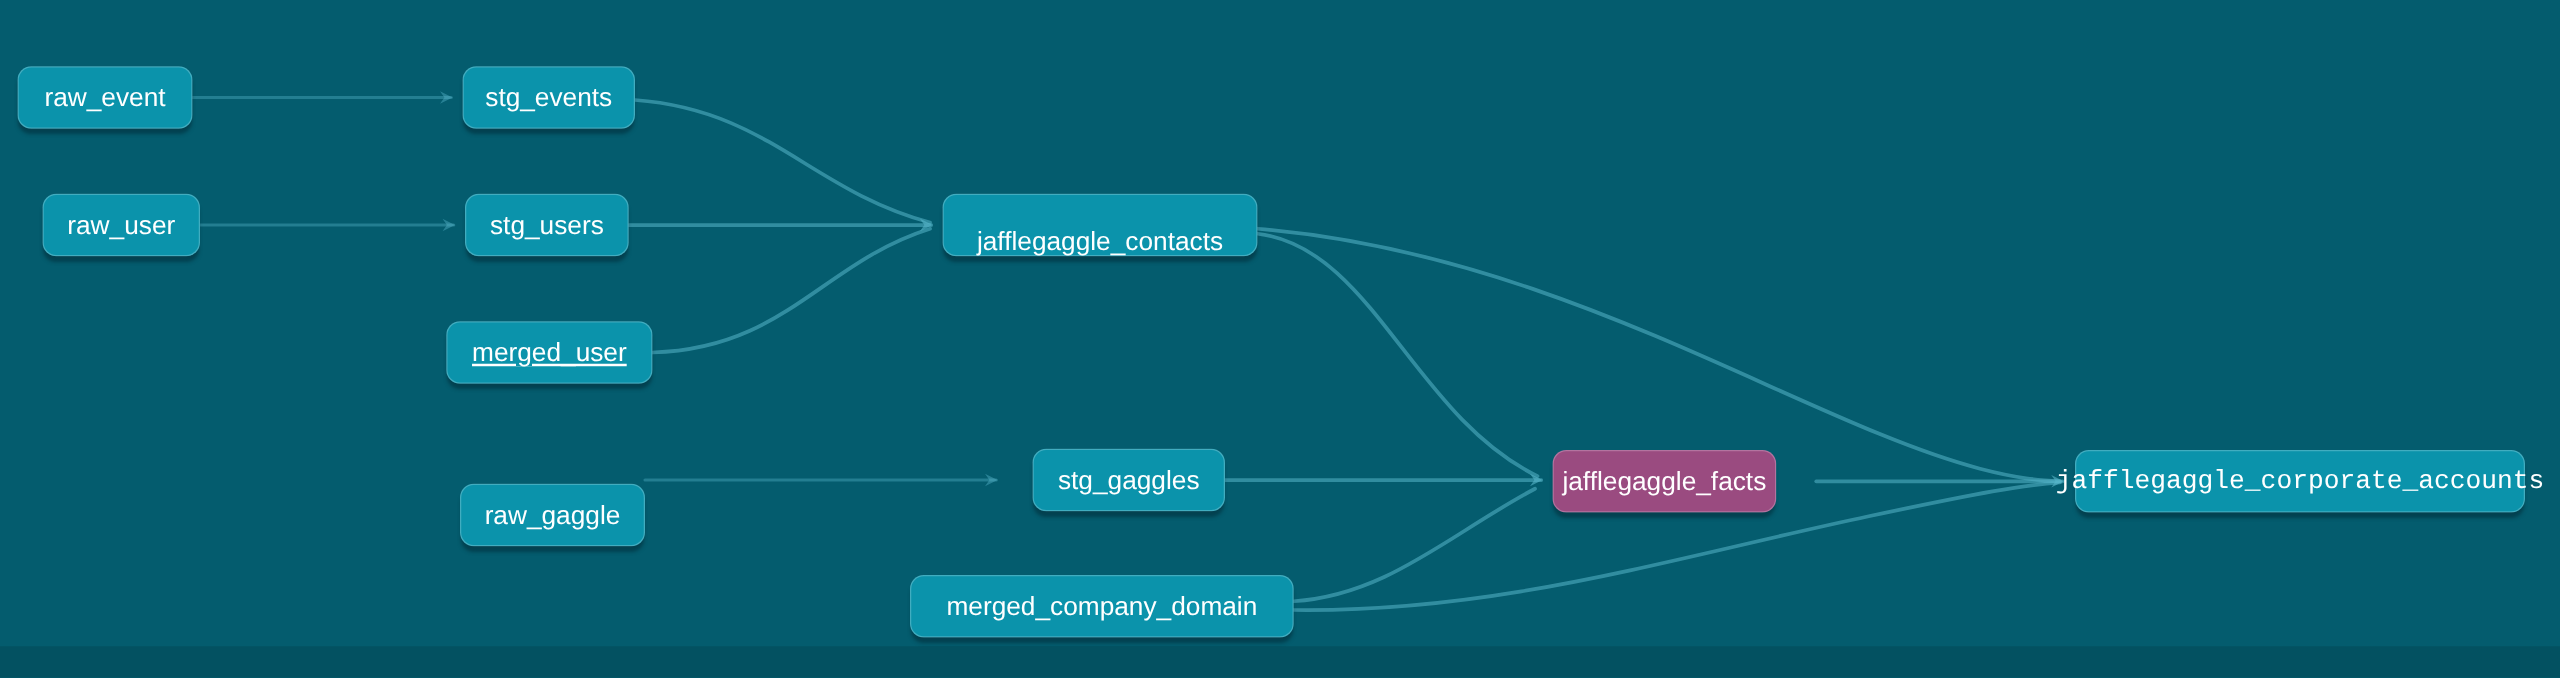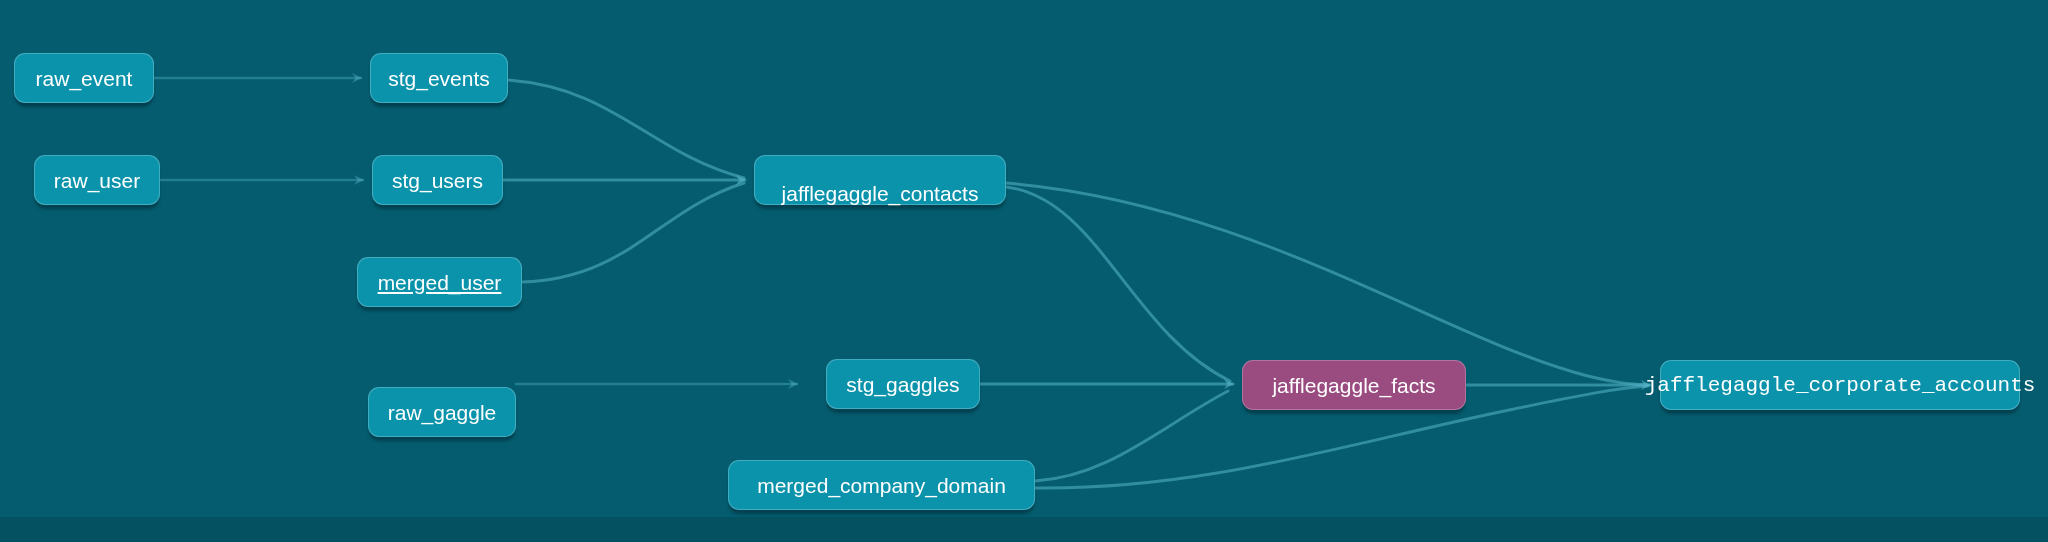--- a/index.html
+++ b/index.html
@@ -105,21 +105,21 @@
       </div>
       <div class="node" style="left: 368px; top: 359px; width: 148px; height: 50px; margin-top: 28px;">
         <span>raw_gaggle</span>
       </div>
       <div class="node" style="left: 826px; top: 359px; width: 154px; height: 50px;">
         <span>stg_gaggles</span>
       </div>
       <div class="node" style="left: 728px; top: 460px; width: 307px; height: 50px;">
         <span>merged_company_domain</span>
       </div>
-      <div class="node accent" style="left: 1242px; top: 360px; width: 224px; height: 50px;">
+      <div class="node accent" style="left: 1242px; top: 360px; width: 179px; height: 50px;">
         <span>jafflegaggle_facts</span>
       </div>
       <div class="node" style="left: 1660px; top: 360px; width: 360px; height: 50px; font-family: Liberation Mono, monospace;">
         <span>jafflegaggle_corporate_accounts</span>
       </div>
     </div>
 
   <div id="bottom-edge"></div>
 </div>
 

